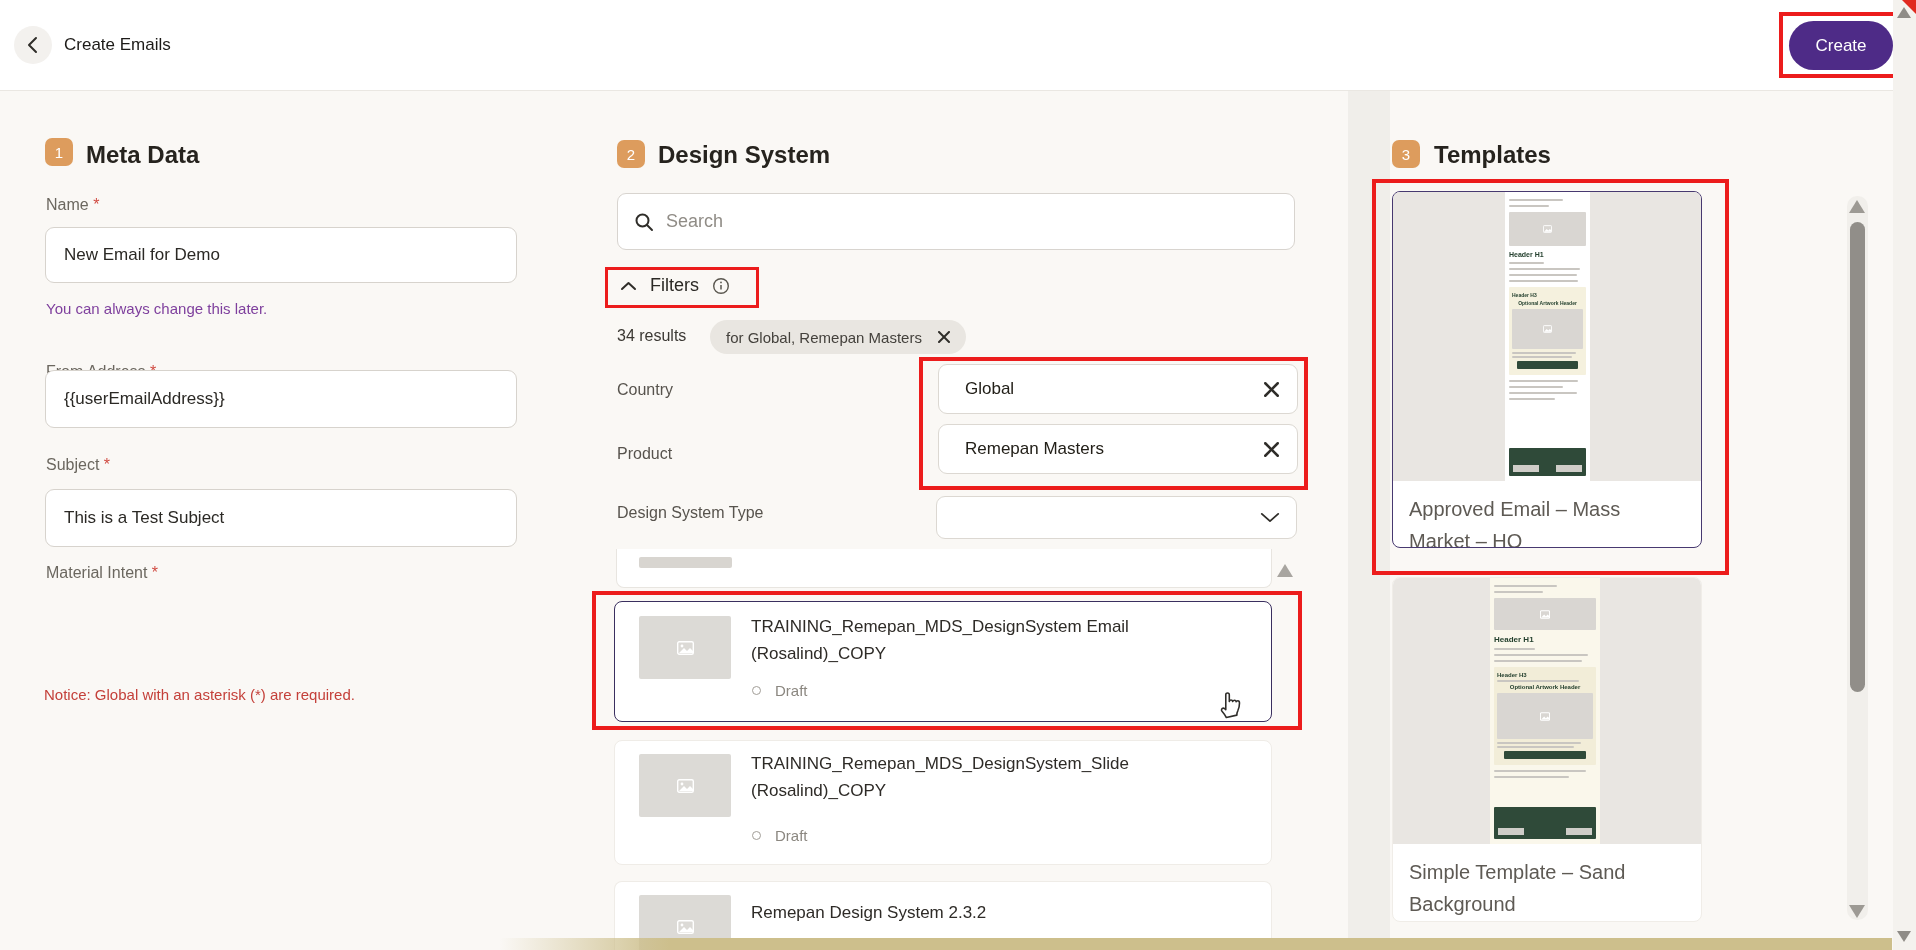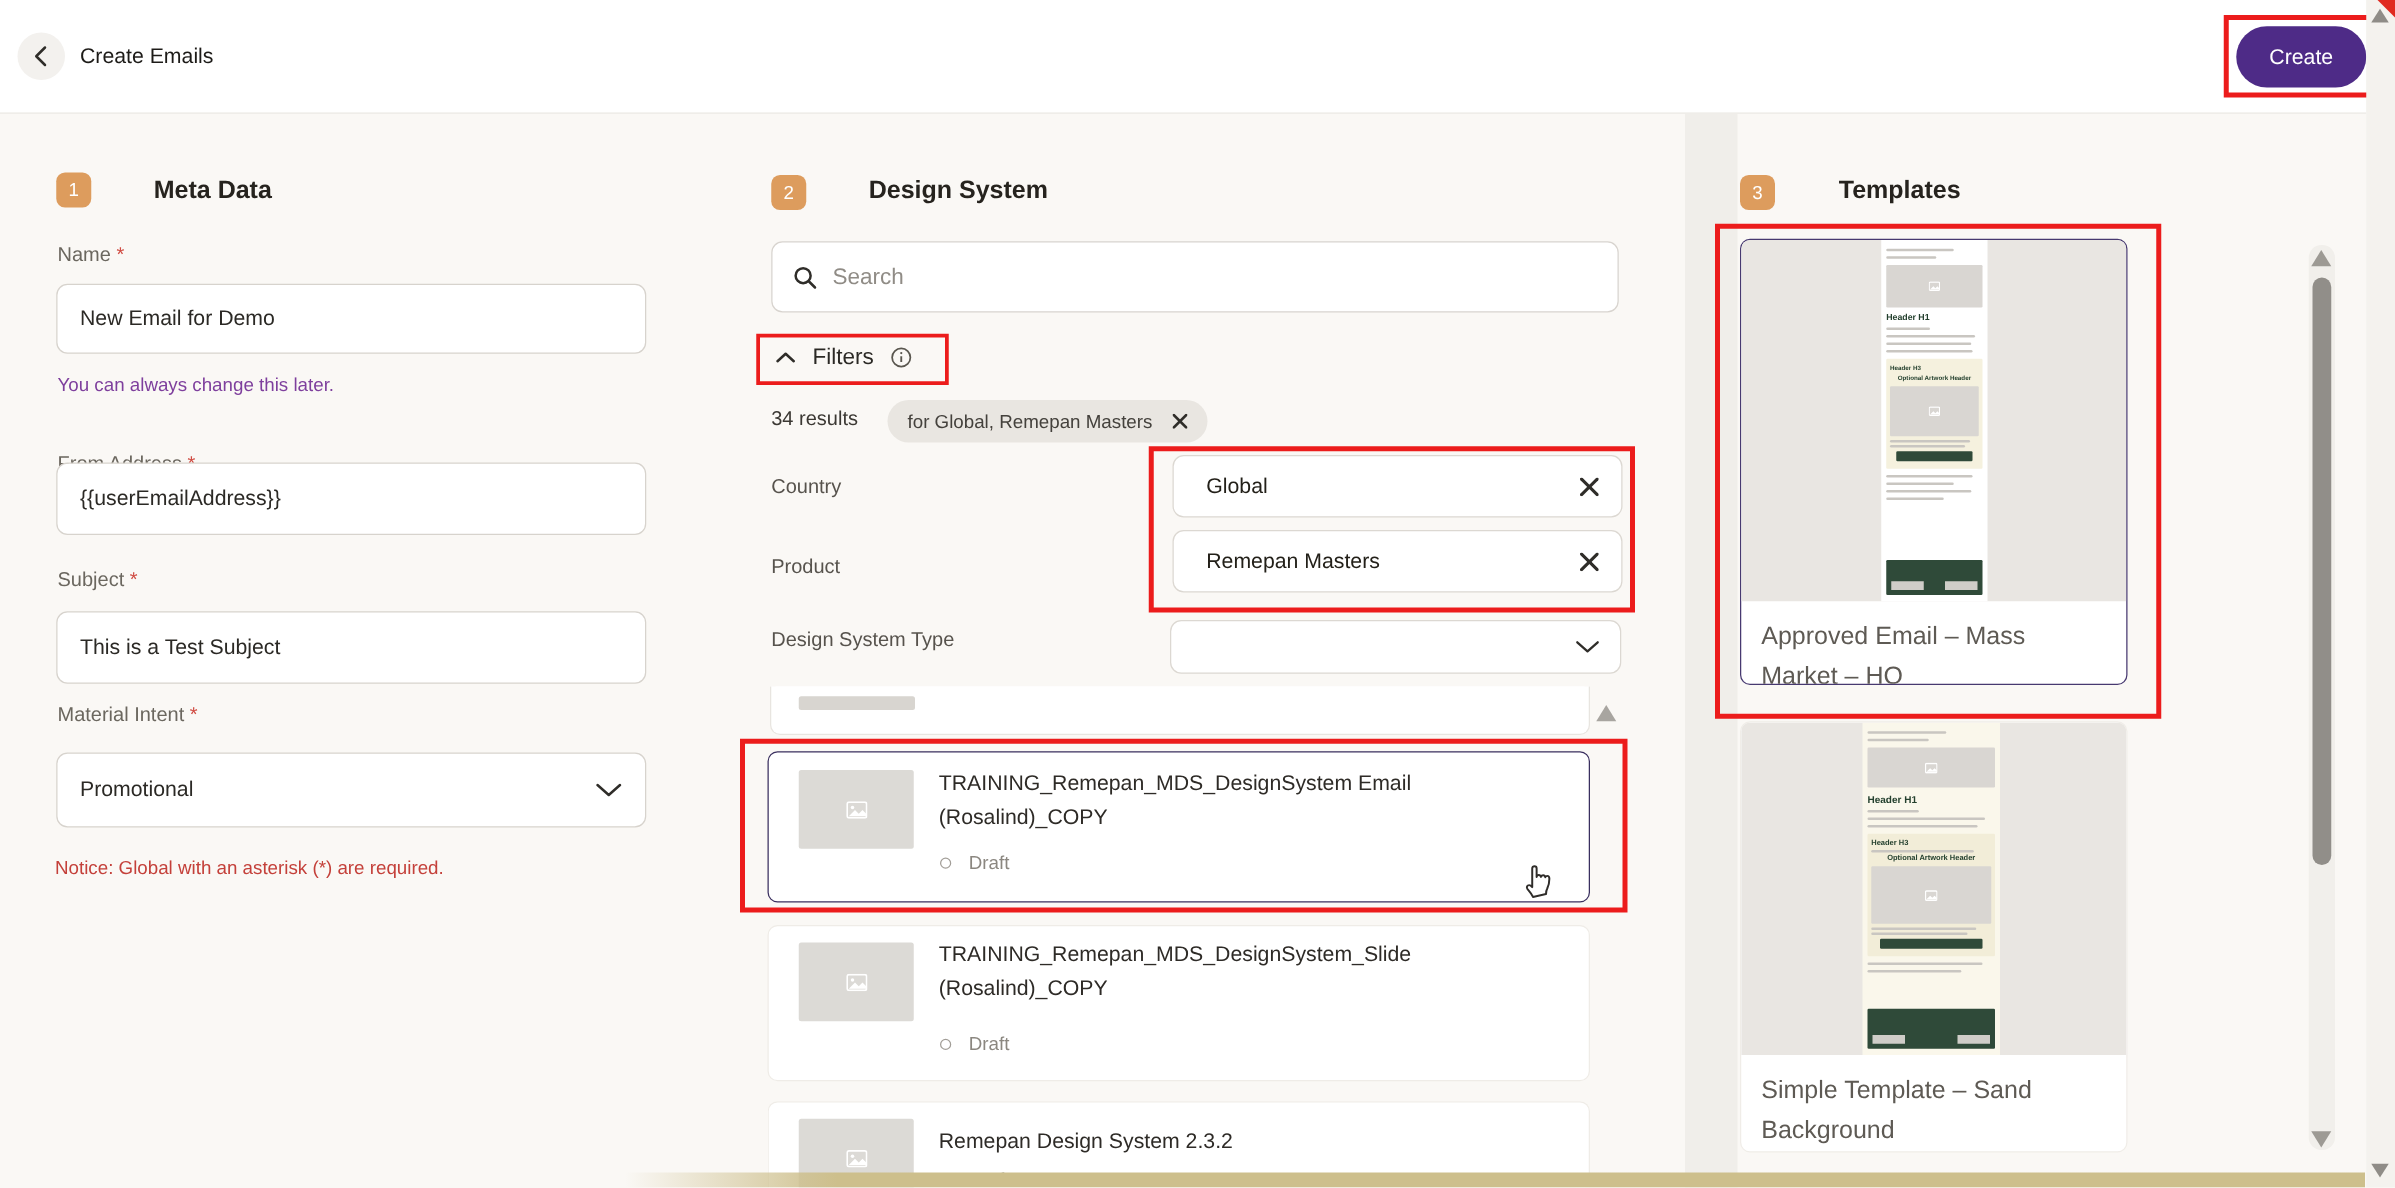--- a/index.html
+++ b/index.html
@@ -10,21 +10,21 @@
 
   
   #header { position:absolute; left:0; top:0; width:1893px; height:91px; background:#ffffff; border-bottom:1px solid #eae7e2; }
   .back-btn { position:absolute; left:14px; top:26px; width:38px; height:38px; border-radius:50%; background:#f3f1ee; display:flex; align-items:center; justify-content:center; cursor:pointer; }
   .hdr-title { position:absolute; left:64px; top:35px; font-size:17px; color:#1d1b18; font-weight:500; }
   .create-redbox { position:absolute; left:1779px; top:12px; width:126px; height:66px; border:4px solid #ec1c1c; }
   .create-btn { position:absolute; left:1789px; top:21px; width:104px; height:49px; background:#4e2b87; color:#fff; border:none; border-radius:25px; font-size:17px; font-family:inherit; cursor:pointer; }
 
   
   .badge { position:absolute; width:28px; height:28px; border-radius:7px; background:#dd9c5d; color:#fff; font-size:15px; display:flex; align-items:center; justify-content:center; }
-  .sec-title { position:absolute; font-size:20px; font-weight:600; color:#26231e;margin-left:37px; }
+  .sec-title { position:absolute; font-size:24px; font-weight:600; color:#26231e; }
   .f-label { position:absolute; font-size:16px; color:#6b675f; }
   .req { color:#d04b42; }
   .tinput { position:absolute; background:#fff; border:1px solid #d7d3cd; border-radius:9px; font-size:17px; color:#2b2925; padding:0 18px; font-family:inherit; outline:none; }
   .helper { position:absolute; font-size:15px; color:#7e3f9d; }
   .notice { position:absolute; font-size:15px; color:#c4403a; }
   .chev { stroke:#2f2d29; stroke-width:2; fill:none; stroke-linecap:round; stroke-linejoin:round; }
 
   .redbox { position:absolute; border:4px solid #ec1c1c; pointer-events:none; }
   .redbox3 { position:absolute; border:3px solid #ec1c1c; pointer-events:none; }
 
@@ -104,26 +104,20 @@
   </div>
   <input class="tinput" style="left: 45px; top: 370px; width: 472px; height: 58px;" readonly="" value="{{userEmailAddress}}">
 
   <div class="f-label" style="left:46px; top:456px;">
     <span>Subject</span> <span class="req">*</span>
   </div>
   <input class="tinput" style="left: 45px; top: 489px; width: 472px; height: 58px;" readonly="" value="This is a Test Subject">
 
   <div class="f-label" style="left:46px; top:564px;">
     <span>Material Intent</span> <span class="req">*</span>
-  </div>
-  <div class="tinput" style="left:45px; top:602px; width:472px; height:60px; display:flex; align-items:center; justify-content:space-between; cursor:pointer;">
-    <span>Promotional</span>
-    <svg width="22" height="12" viewBox="0 0 22 12">
-      <polyline points="2,2 11,10 20,2" class="chev"></polyline>
-    </svg>
   </div>
   <div class="notice" style="left:44px; top:686px;">Notice: Global with an asterisk (*) are required.</div>
 
   <div class="badge" style="left:617px; top:140px;">2</div>
   <div class="sec-title" style="left:658px; top:141px;">Design System</div>
 
   <div class="search-wrap">
     <svg width="20" height="20" viewBox="0 0 20 20">
       <circle cx="8.5" cy="8.5" r="6" class="chev"></circle>
         <line x1="13" y1="13" x2="18" y2="18" class="chev"></line>

